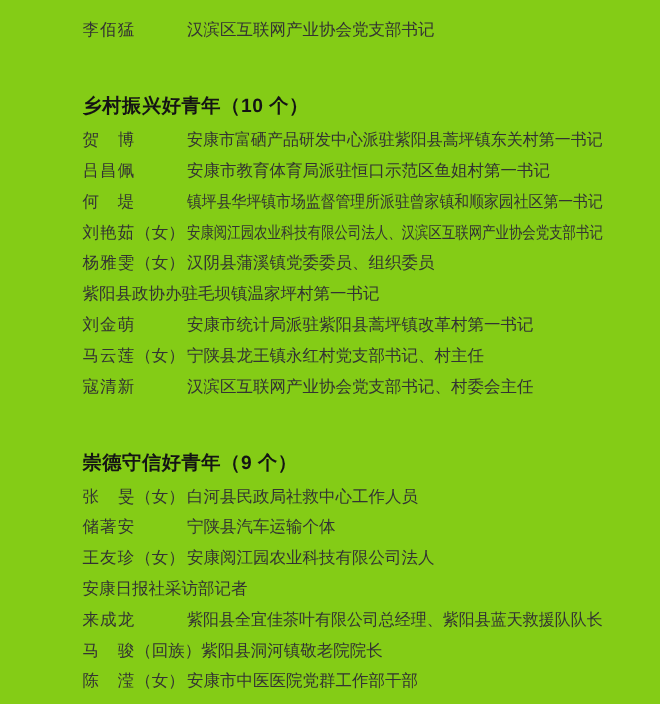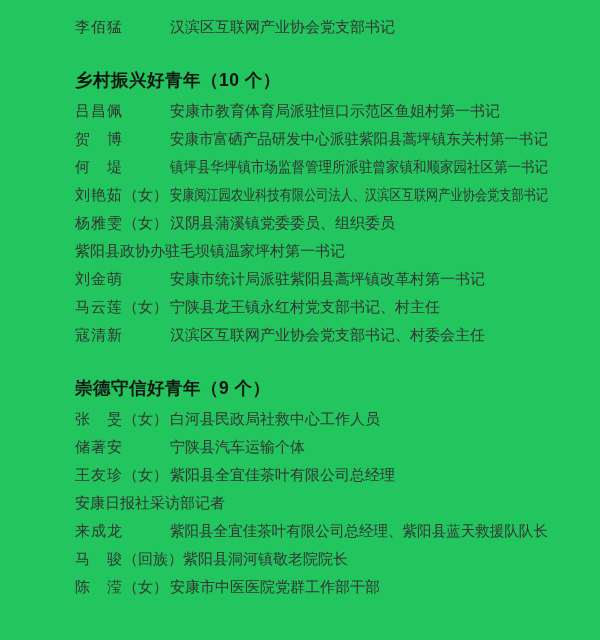--- a/index.html
+++ b/index.html
@@ -1,40 +1,40 @@
 <!DOCTYPE html>
 <html><head>
 <meta charset="utf-8">
 <style>
   html,body{margin:0;padding:0;background:#fff;}
   .doc{
     position:relative;
     width:600px;height:640px;
-    background:#22c55e;
+    background:#84cc16;
     overflow:hidden;
     box-sizing:border-box;
     padding-top:13px;
     font-family:"Liberation Serif","DejaVu Serif",serif;
     color:#333;
   }
   .row{
     height:28px;
     display:flex;
     align-items:center;
     padding-left:75px;
     font-size:15px;
     white-space:nowrap;
   }
   .name-cell{display:flex;align-items:center;min-width:95px;flex:none;}
   .name{display:inline-block;min-width:48px;white-space:pre;letter-spacing:1px;}
   .suffix{letter-spacing:0;}
   .desc{display:inline-block;white-space:nowrap;transform-origin:0 50%;}
   .section-header{
     height:34px;
-    margin-top:22px;
+    margin-top:38px;
     display:flex;
     align-items:center;
     padding-left:75px;
     font-family:"Liberation Sans","DejaVu Sans",sans-serif;
     font-weight:bold;
     font-size:17.5px;
     letter-spacing:.5px;
     color:#141414;
   }
 </style>
@@ -50,31 +50,31 @@
         </span>
         <span class="desc">汉滨区互联网产业协会党支部书记</span>
       </div>
     </div>
 
   <div>
     <div class="section-header">乡村振兴好青年（10 个）</div>
     <div>
         <div class="row">
           <span class="name-cell">
+            <span class="name">贺　博</span>
+            <span class="suffix"></span>
+          </span>
+          <span class="desc" style="transform: scaleX(0.969);">安康市富硒产品研发中心派驻紫阳县蒿坪镇东关村第一书记</span>
+        </div>
+        <div class="row">
+          <span class="name-cell">
             <span class="name">吕昌佩</span>
             <span class="suffix"></span>
           </span>
           <span class="desc">安康市教育体育局派驻恒口示范区鱼姐村第一书记</span>
-        </div>
-        <div class="row">
-          <span class="name-cell">
-            <span class="name">贺　博</span>
-            <span class="suffix"></span>
-          </span>
-          <span class="desc" style="transform: scaleX(0.969);">安康市富硒产品研发中心派驻紫阳县蒿坪镇东关村第一书记</span>
         </div>
         <div class="row">
           <span class="name-cell">
             <span class="name">何　堤</span>
             <span class="suffix"></span>
           </span>
           <span class="desc" style="transform: scaleX(0.9);">镇坪县华坪镇市场监督管理所派驻曾家镇和顺家园社区第一书记</span>
         </div>
         <div class="row">
           <span class="name-cell">
@@ -132,21 +132,21 @@
             <span class="name">储著安</span>
             <span class="suffix"></span>
           </span>
           <span class="desc">宁陕县汽车运输个体</span>
         </div>
         <div class="row">
           <span class="name-cell">
             <span class="name">王友珍</span>
             <span class="suffix">（女）</span>
           </span>
-          <span class="desc">紫阳县全宜佳茶叶有限公司总经理</span>
+          <span class="desc">安康阅江园农业科技有限公司法人</span>
         </div>
         <div class="row">
           <span class="desc">安康日报社采访部记者</span>
         </div>
         <div class="row">
           <span class="name-cell">
             <span class="name">来成龙</span>
             <span class="suffix"></span>
           </span>
           <span class="desc" style="transform: scaleX(0.969);">紫阳县全宜佳茶叶有限公司总经理、紫阳县蓝天救援队队长</span>

